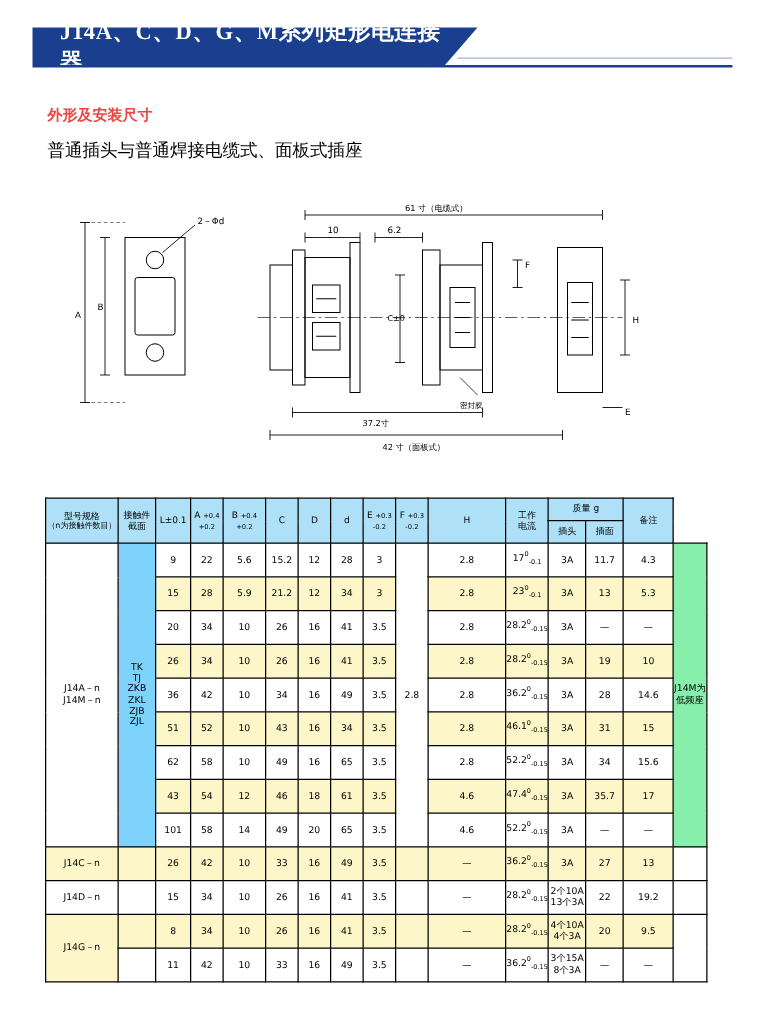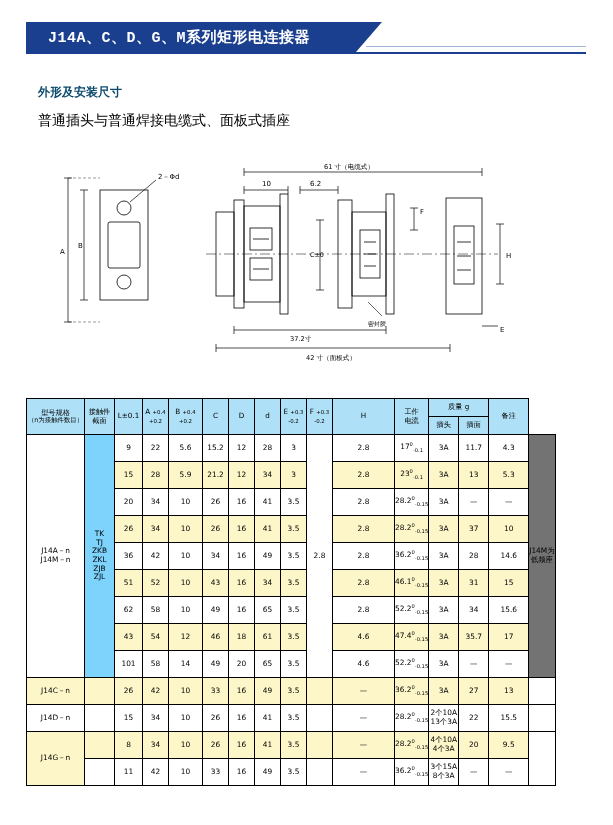--- a/index.html
+++ b/index.html
@@ -14,52 +14,52 @@
   
   .banner{
     position:absolute;left:26px;top:22px;width:560px;height:30px;
   }
   .banner-bar{
     position:absolute;left:0;top:0;width:330px;height:30px;
     background:#1b3f8f;
     display:flex;align-items:center;
   }
   .banner-bar .title{
-    color:#ffffff;font-size:15px;font-weight:bold;
+    color:#ffffff;font-size:18px;font-weight:bold;
     padding-left:22px;letter-spacing:0.5px;
-    font-family:Liberation Mono, monospace;
+    font-family:Liberation Serif, serif;
   }
   .banner-tail{
     position:absolute;left:330px;top:0;width:0;height:0;
     border-top:30px solid #1b3f8f;
     border-right:26px solid transparent;
   }
   .banner-line{
     position:absolute;left:0;top:30px;width:560px;height:2px;background:#1b3f8f;
   }
   .banner-line2{
     position:absolute;left:340px;top:24px;width:220px;height:1px;background:#9fb4d8;
   }
   
   .sec-title{
     position:absolute;left:38px;top:84px;
-    color:#0c4a6e;font-size:12px;font-weight:bold;
+    color:#ef4444;font-size:12px;font-weight:bold;
   }
   .sub-title{
     position:absolute;left:38px;top:112px;
     color:#000;font-size:14px;
   }
   
   .drawing{
     position:absolute;left:38px;top:150px;width:540px;height:235px;
   }
   .drawing svg{display:block;}
   
   table.spec{
-    position:absolute;left:26px;top:398px;
+    position:absolute;left:36px;top:398px;
     border-collapse:collapse;
     font-size:7.4px;
     table-layout:fixed;
   }
   table.spec td,table.spec th{
     border:1px solid #000;
     text-align:center;
     vertical-align:middle;
     padding:0;
     height:26px;
@@ -261,21 +261,21 @@
         <td>28</td>
         <td>3</td>
         <td rowspan="9" style="background:#fff">2.8</td>
         <td>2.8</td>
         <td>17<span class="sup">0</span><span class="sub">-0.1</span></td>
         <td>
           <div>3A</div>
         </td>
         <td>11.7</td>
         <td>4.3</td>
-        <td rowspan="9" style="background:#737373">
+        <td rowspan="9" style="background:#86efac">
           <div>J14M为</div>
           <div>低频座</div>
         </td>
       </tr>
       <tr class="row-yellow">
         <td>15</td>
         <td>28</td>
         <td>5.9</td>
         <td>21.2</td>
         <td>12</td>
@@ -311,21 +311,21 @@
         <td>10</td>
         <td>26</td>
         <td>16</td>
         <td>41</td>
         <td>3.5</td>
         <td>2.8</td>
         <td>28.2<span class="sup">0</span><span class="sub">-0.15</span></td>
         <td>
           <div>3A</div>
         </td>
-        <td>37</td>
+        <td>19</td>
         <td>10</td>
       </tr>
       <tr class="row-white">
         <td>36</td>
         <td>42</td>
         <td>10</td>
         <td>34</td>
         <td>16</td>
         <td>49</td>
         <td>3.5</td>
@@ -438,21 +438,21 @@
         <td>41</td>
         <td>3.5</td>
         <td></td>
         <td>—</td>
         <td>28.2<span class="sup">0</span><span class="sub">-0.15</span></td>
         <td>
           <div>2个10A</div>
           <div>13个3A</div>
         </td>
         <td>22</td>
-        <td>15.5</td>
+        <td>19.2</td>
         <td rowspan="1" style="background:#fff">
           <div></div>
         </td>
       </tr>
       <tr class="row-yellow">
         <td class="cell-left" rowspan="2">
           <div>J14G－n</div>
         </td>
         <td></td>
         <td>8</td>

